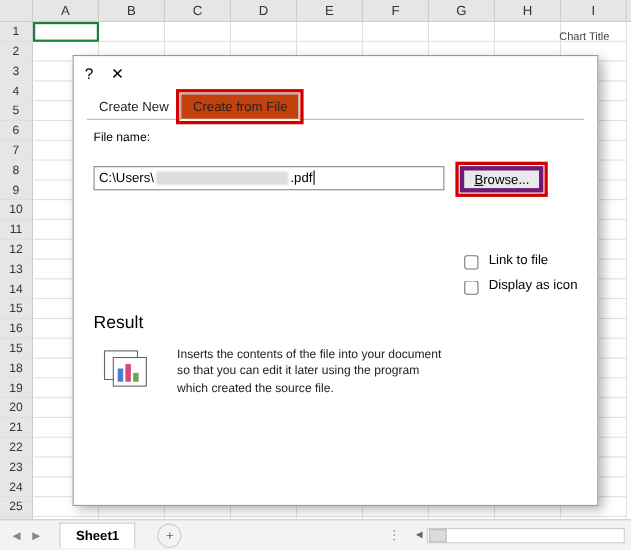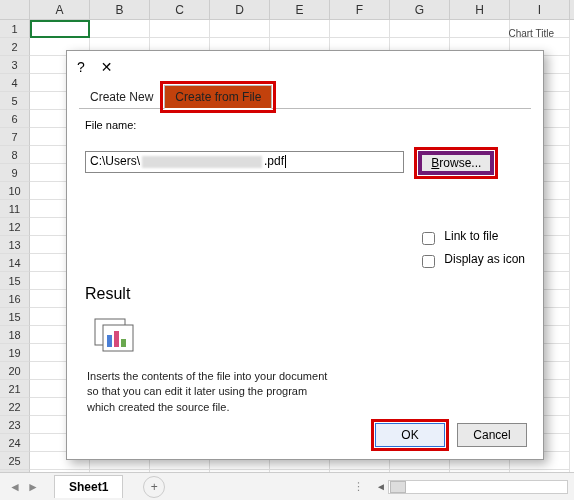--- a/index.html
+++ b/index.html
@@ -31,21 +31,21 @@
   .label { font-size: 11px; margin-bottom: 20px; }
   .file-row { display: flex; gap: 14px; align-items: flex-start; }
   .file-input { flex:1; height: 22px; border:1px solid #888; padding: 2px 4px; font-size: 12px; background:#fff; position:relative; }
   .file-input .redact { display:inline-block; width:120px; height:12px; background:#ddd; filter: blur(1px); vertical-align:middle; margin:0 2px; }
   .caret { display:inline-block; width:1px; height:13px; background:#000; vertical-align:middle; margin-left:1px; }
   .browse { width:76px; height: 24px; border:4px solid #701a75; background:#e9e9e9; font-size:12px; cursor:pointer; }
   .checks { margin: 54px 0 0 0; }
   .check { display:flex; gap:6px; font-size:12px; margin-bottom:4px; }
   .check input { width:13px; height:13px; }
   .result-label { font-size:16px; margin-top: 10px; }
-  .result-box { display:flex; gap:14px; margin-top:6px; padding: 6px 2px 40px; flex-direction: column; }
+  .result-box { display:flex; gap:14px; margin-top:6px; padding: 6px 2px 40px; }
   .result-icon { width:60px; height:40px; display:flex; align-items:center; justify-content:center; }
   .result-text { font-size:11px; line-height:1.4; max-width: 250px; color:#222; }
   .dlg-buttons { position:absolute; bottom: 12px; right: 16px; display:flex; gap:12px; }
   .btn { width:70px; height:24px; border:1px solid #888; background:#e9e9e9; font-size:12px; cursor:pointer; }
   .btn.primary { border:1px solid #2a6fd6; background:#eaf0fa; }
   .highlight { outline: 3px solid #d40000; outline-offset: 1px; }
   
   .bottom { position:absolute; bottom:0; left:0; right:0; height:28px; background:#f3f3f3; border-top:1px solid #ccc; display:flex; align-items:center; font-size:12px; }
   .nav-arrows { width:48px; display:flex; justify-content:center; gap:6px; color:#888; }
   .sheet-tab { background:#fff; border:1px solid #ccc; border-bottom:none; padding:4px 14px; font-weight:bold; margin-left:6px; }
@@ -430,24 +430,20 @@
           <rect x="6" y="4" width="30" height="26" fill="#fff" stroke="#666"></rect>
           <rect x="14" y="10" width="30" height="26" fill="#fff" stroke="#666"></rect>
           <rect x="18" y="20" width="5" height="12" fill="#4a7fd6"></rect>
           <rect x="25" y="16" width="5" height="16" fill="#d64a7a"></rect>
           <rect x="32" y="24" width="5" height="8" fill="#6aa84f"></rect>
         </svg>
       </div>
       <div class="result-text">Inserts the contents of the file into your document so that you can edit it later using the program which created the source file.</div>
     </div>
   </div>
-  <div class="dlg-buttons">
-    <button class="btn primary highlight">OK</button>
-    <button class="btn">Cancel</button>
-  </div>
 </div>
 
 <div class="bottom">
   <div class="nav-arrows">
     <span>◄</span>
     <span>►</span>
   </div>
   <div class="sheet-tab">Sheet1</div>
   <div class="add-sheet">+</div>
   <div class="bottom-spacer"></div>

